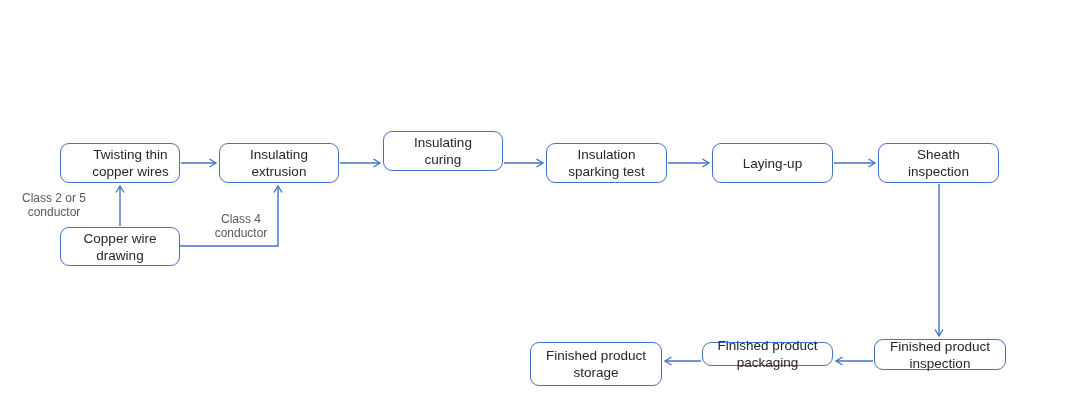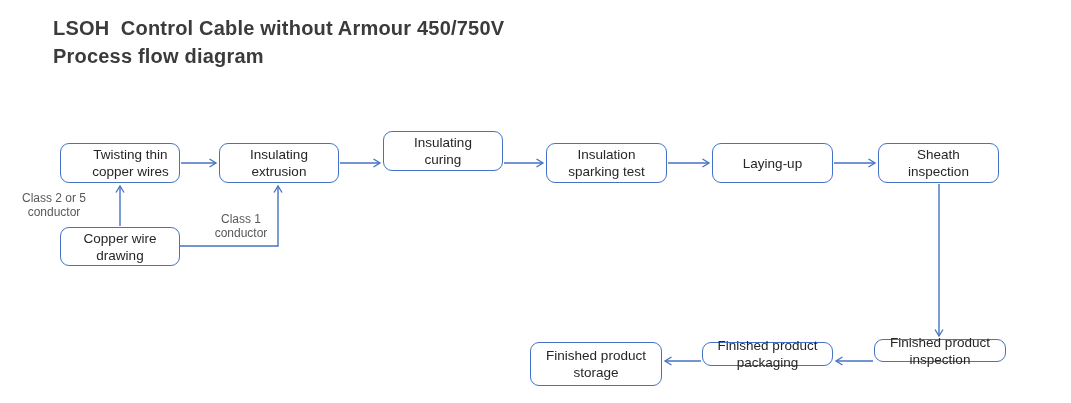--- a/index.html
+++ b/index.html
@@ -58,24 +58,20 @@
     color: var(--label_text);
     font-size: 12px;
     line-height: 13.5px;
   }
 </style>
 </head>
 <body>
 
 <div class="canvas">
 
-  <header class="title">
-    <div class="title-line">LSOH  Control Cable without Armour 450/750V</div>
-    <div class="title-line">Process flow diagram</div>
-  </header>
 
   <svg class="edges" width="1071" height="403" viewBox="0 0 1071 403" xmlns="http://www.w3.org/2000/svg">
     <defs>
       <marker id="arrow" markerUnits="userSpaceOnUse" markerWidth="12" markerHeight="12" refX="8" refY="5" orient="auto">
         <path d="M1.5,1 L8,5 L1.5,9" fill="none" stroke="var(--accent)" stroke-width="1.3"></path>
       </marker>
     </defs>
     <line x1="181" y1="163" x2="216" y2="163" stroke="var(--accent)" stroke-width="1.4" marker-end="url(#arrow)"></line>
     <line x1="340" y1="163" x2="380" y2="163" stroke="var(--accent)" stroke-width="1.4" marker-end="url(#arrow)"></line>
     <line x1="504" y1="163" x2="543" y2="163" stroke="var(--accent)" stroke-width="1.4" marker-end="url(#arrow)"></line>
@@ -104,26 +100,26 @@
     <span>Laying-up</span>
   </div>
   <div class="node" style="left:878px; top:143px; width:121px; height:40px;">
     <span>Sheath inspection</span>
   </div>
 
   <div class="node" style="left:60px; top:227px; width:120px; height:39px;">
     <span>Copper wire drawing</span>
   </div>
 
-  <div class="node" style="left:874px; top:339px; width:132px; height:23px;">
+  <div class="node" style="left:874px; top:339px; width:132px; height:31px;">
     <span>Finished product inspection</span>
   </div>
   <div class="node" style="left:702px; top:342px; width:131px; height:24px;">
     <span>Finished product packaging</span>
   </div>
   <div class="node" style="left:530px; top:342px; width:132px; height:44px;">
     <span>Finished product storage</span>
   </div>
 
   <div class="edge-label" style="left:10px; top:192px; width:88px;">Class 2 or 5 conductor</div>
-  <div class="edge-label" style="left:210px; top:213px; width:62px;">Class 1 conductor</div>
+  <div class="edge-label" style="left:210px; top:213px; width:62px;">Class 4 conductor</div>
 
 </div>
 
 </body></html>

